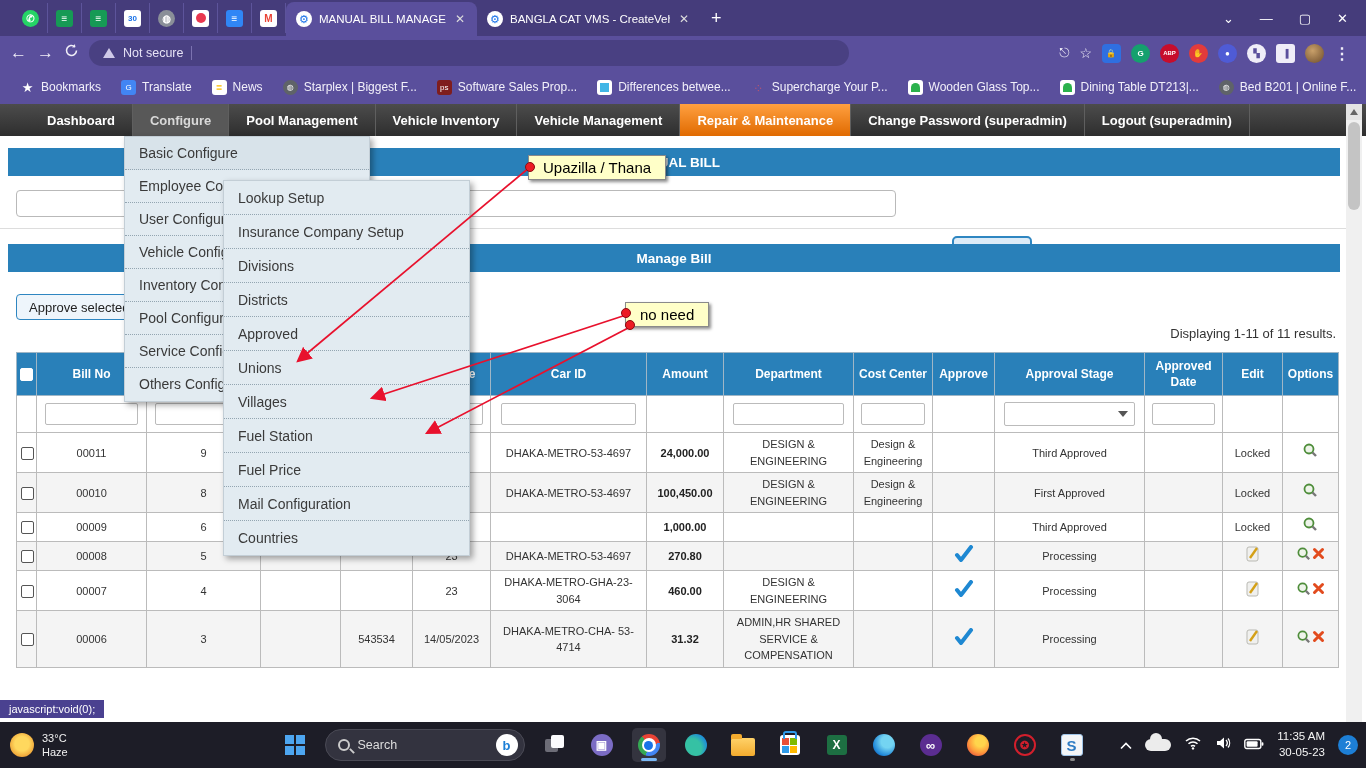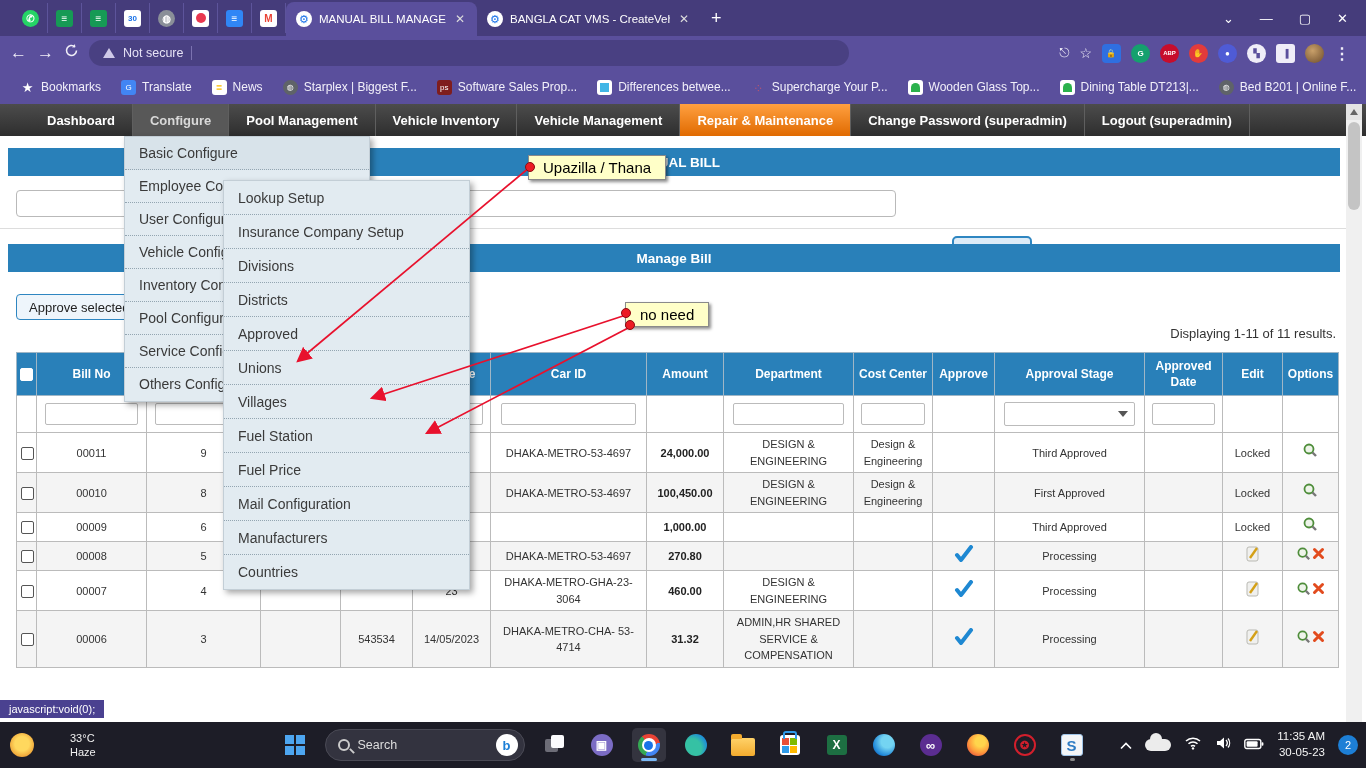--- a/index.html
+++ b/index.html
@@ -83,21 +83,21 @@
   .arrows{position:absolute;left:0;top:0;width:1366px;height:768px;z-index:60;pointer-events:none;}
   .callout{position:absolute;background:#ffffc8;border:1px solid #8a8a8a;box-shadow:2px 2px 3px rgba(0,0,0,.45);font-size:15px;color:#000;padding:3px 14px;z-index:61;white-space:nowrap;}
   .c1{left:528px;top:155px;}
   .c2{left:625px;top:302px;}
   .dot{position:absolute;width:10px;height:10px;border-radius:50%;background:#ec1c24;border:1px solid #8d0b10;}
 
   
   .taskbar{position:absolute;left:0;top:722px;width:1366px;height:46px;background:#1d1d27;display:flex;align-items:center;z-index:100;}
   .weather{position:absolute;left:10px;display:flex;align-items:center;gap:8px;color:#eee;}
   .sun{width:24px;height:24px;border-radius:50%;background:radial-gradient(circle at 50% 45%,#ffd85e 0 40%,#f0a93c 70%,#d8862a);}
-  .wtxt{font-size:11px;line-height:1.3;color:#f0f0f0;margin-left:28px;}
+  .wtxt{font-size:11px;line-height:1.3;color:#f0f0f0;}
   .centericons{margin:0 auto;display:flex;align-items:center;gap:13px;}
   .winlogo{display:grid;grid-template-columns:9px 9px;grid-template-rows:9px 9px;gap:2px;}
   .winlogo span{background:#4da6f0;}
   .tsearch{width:200px;height:32px;background:#33333f;border:1px solid #4a4a55;border-radius:16px;display:flex;align-items:center;padding:0 6px 0 12px;gap:8px;color:#ddd;font-size:12.5px;}
   .mag{width:12px;height:12px;border:2px solid #ccc;border-radius:50%;position:relative;}
   .mag::after{content:"";position:absolute;left:9px;top:9px;width:6px;height:2px;background:#ccc;transform:rotate(45deg);}
   .bing{margin-left:auto;width:22px;height:22px;border-radius:50%;background:#fff;color:#1d7fd6;font-weight:bold;font-size:13px;display:flex;align-items:center;justify-content:center;}
   .tbi{width:34px;height:34px;display:flex;align-items:center;justify-content:center;border-radius:5px;position:relative;}
   .tbi.activeapp{background:#34343f;}
   .tbi.activeapp::after{content:"";position:absolute;bottom:1px;left:9px;width:16px;height:3px;border-radius:2px;background:#7ab8f5;}
@@ -510,21 +510,20 @@
     <div class="mi">Lookup Setup</div>
     <div class="mi">Insurance Company Setup</div>
     <div class="mi">Divisions</div>
     <div class="mi">Districts</div>
     <div class="mi">Approved</div>
     <div class="mi">Unions</div>
     <div class="mi">Villages</div>
     <div class="mi">Fuel Station</div>
     <div class="mi">Fuel Price</div>
     <div class="mi">Mail Configuration</div>
-    <div class="mi">Manufacturers</div>
     <div class="mi">Countries</div>
   </div>
 
   <svg class="arrows">
     <defs>
       <marker id="arr" viewBox="0 0 10 10" refX="8.5" refY="5" markerWidth="9" markerHeight="9" orient="auto-start-reverse">
         <path d="M0,0 L10,5 L0,10 z" fill="#e8112d"></path>
       </marker>
     </defs>
     <line x1="530" y1="167" x2="298" y2="361" stroke="#e8112d" stroke-width="1.7" marker-end="url(#arr)"></line>

